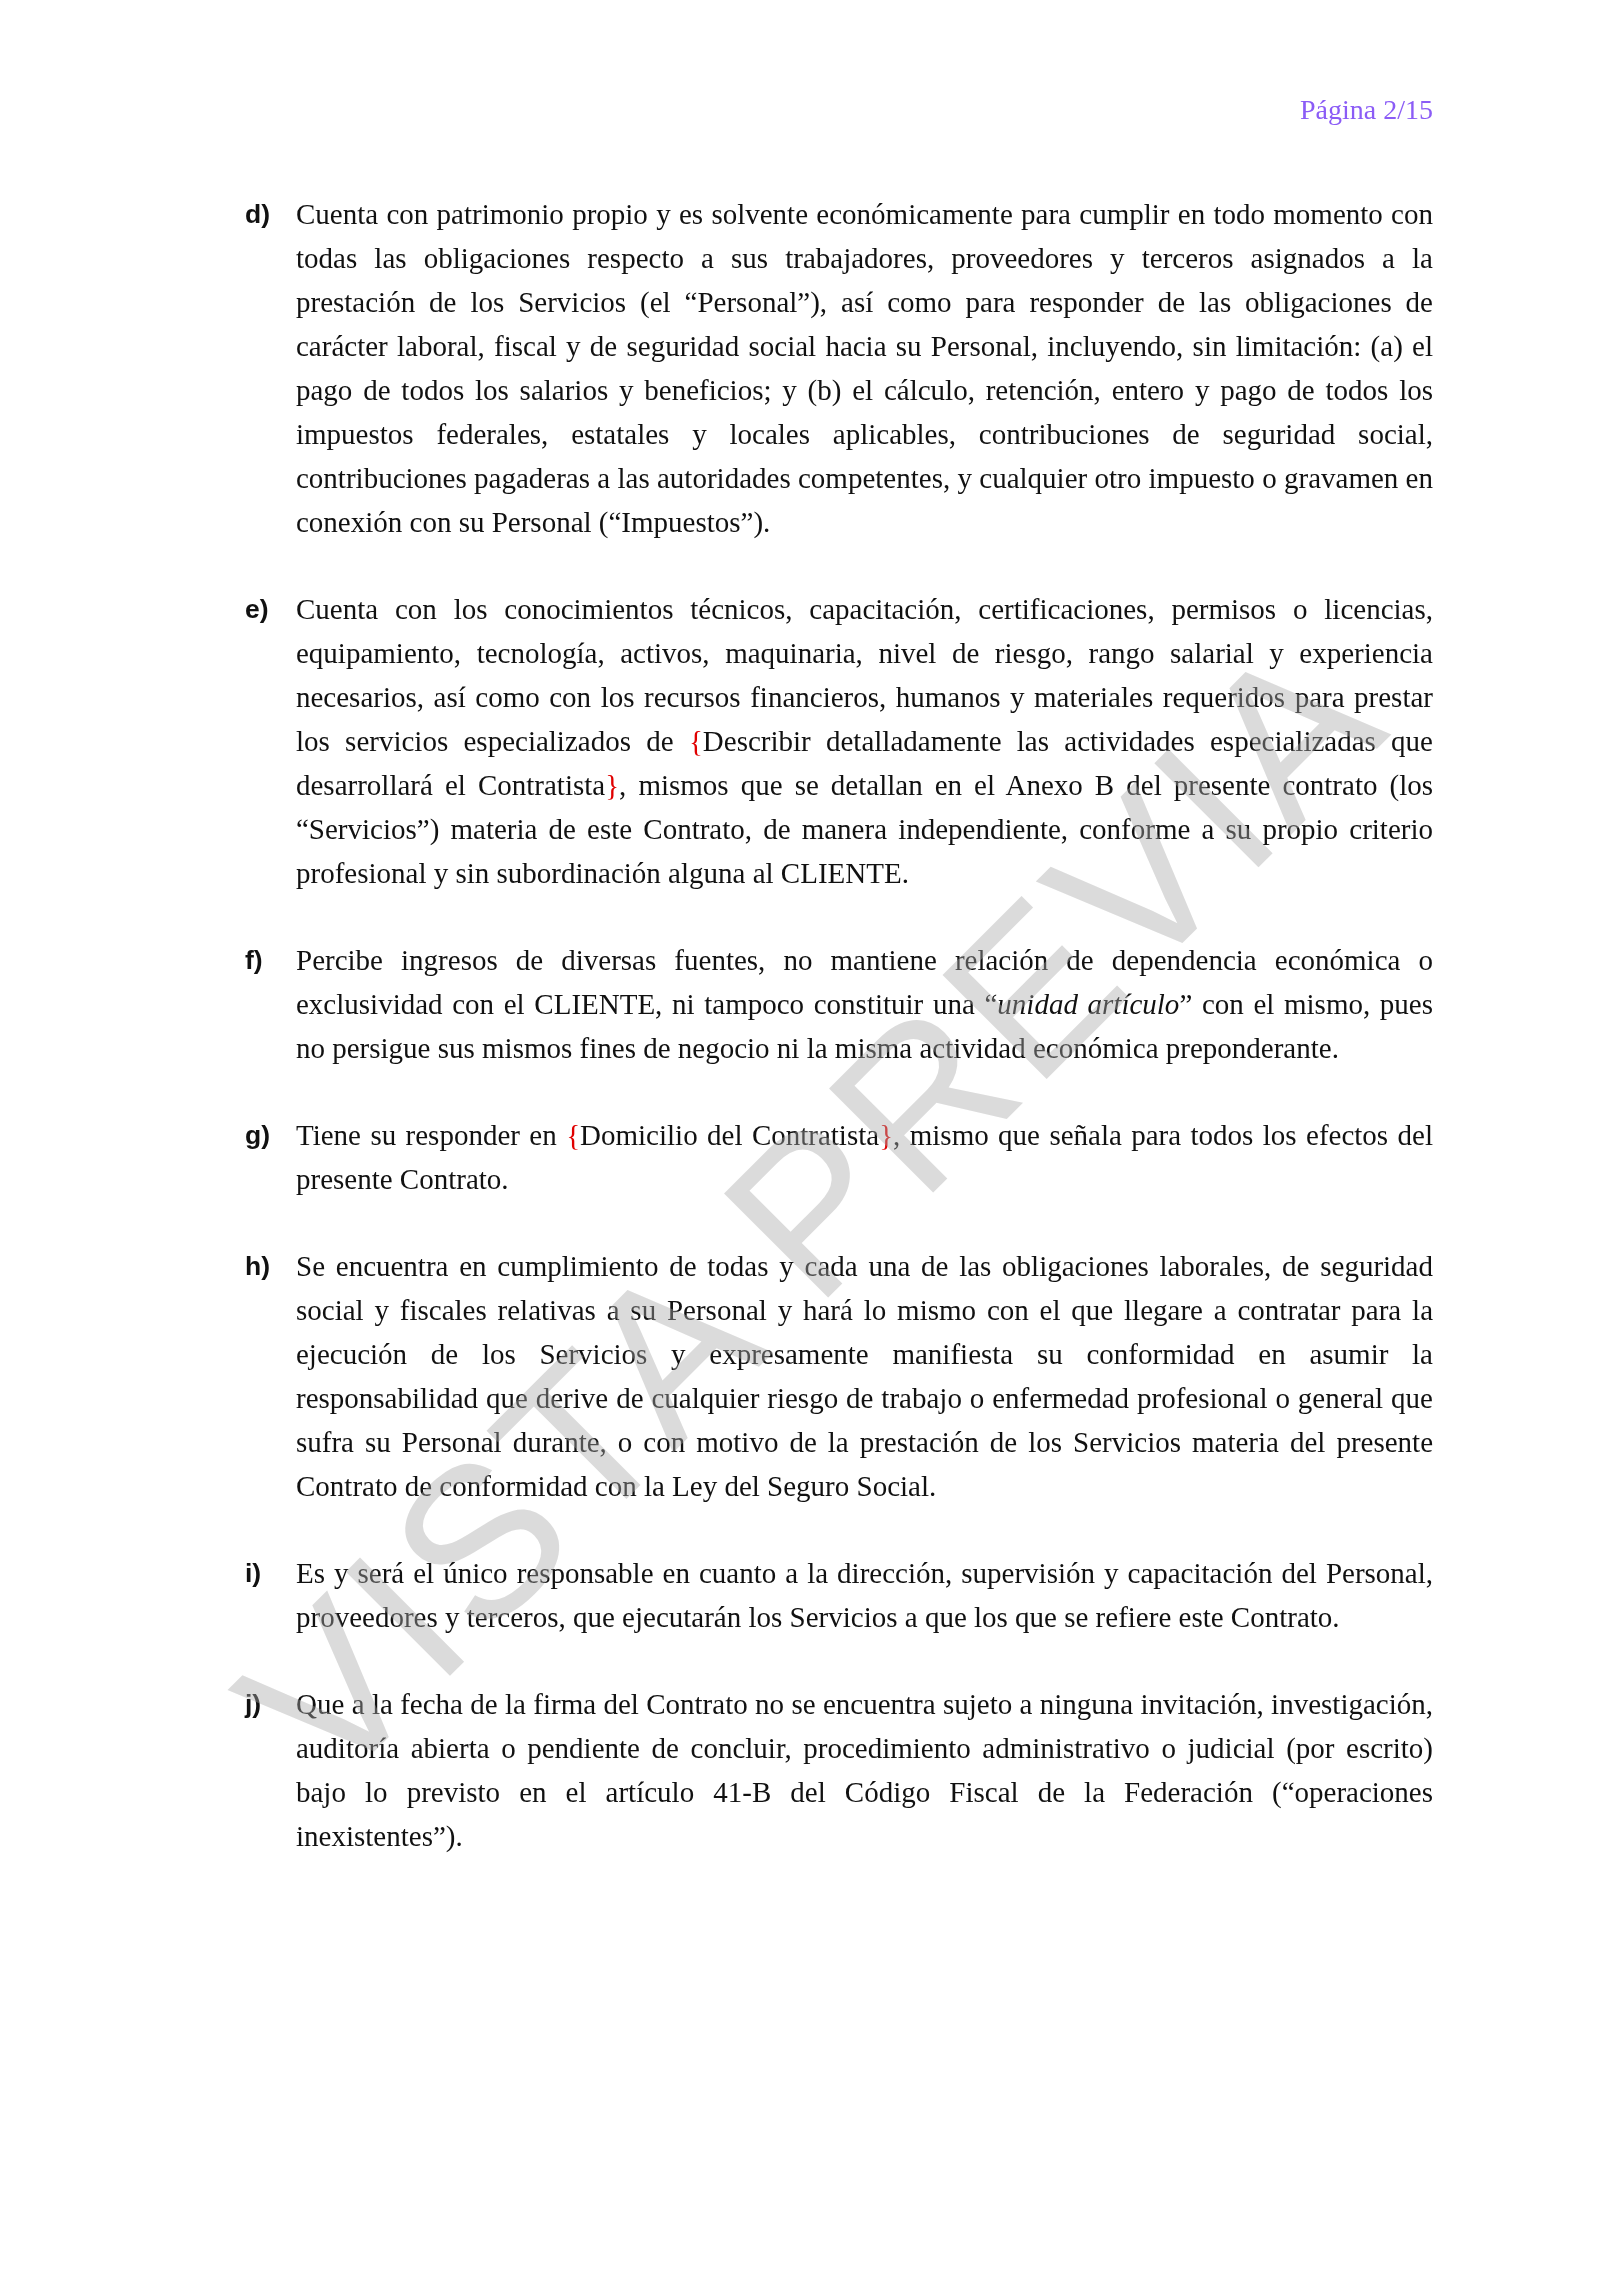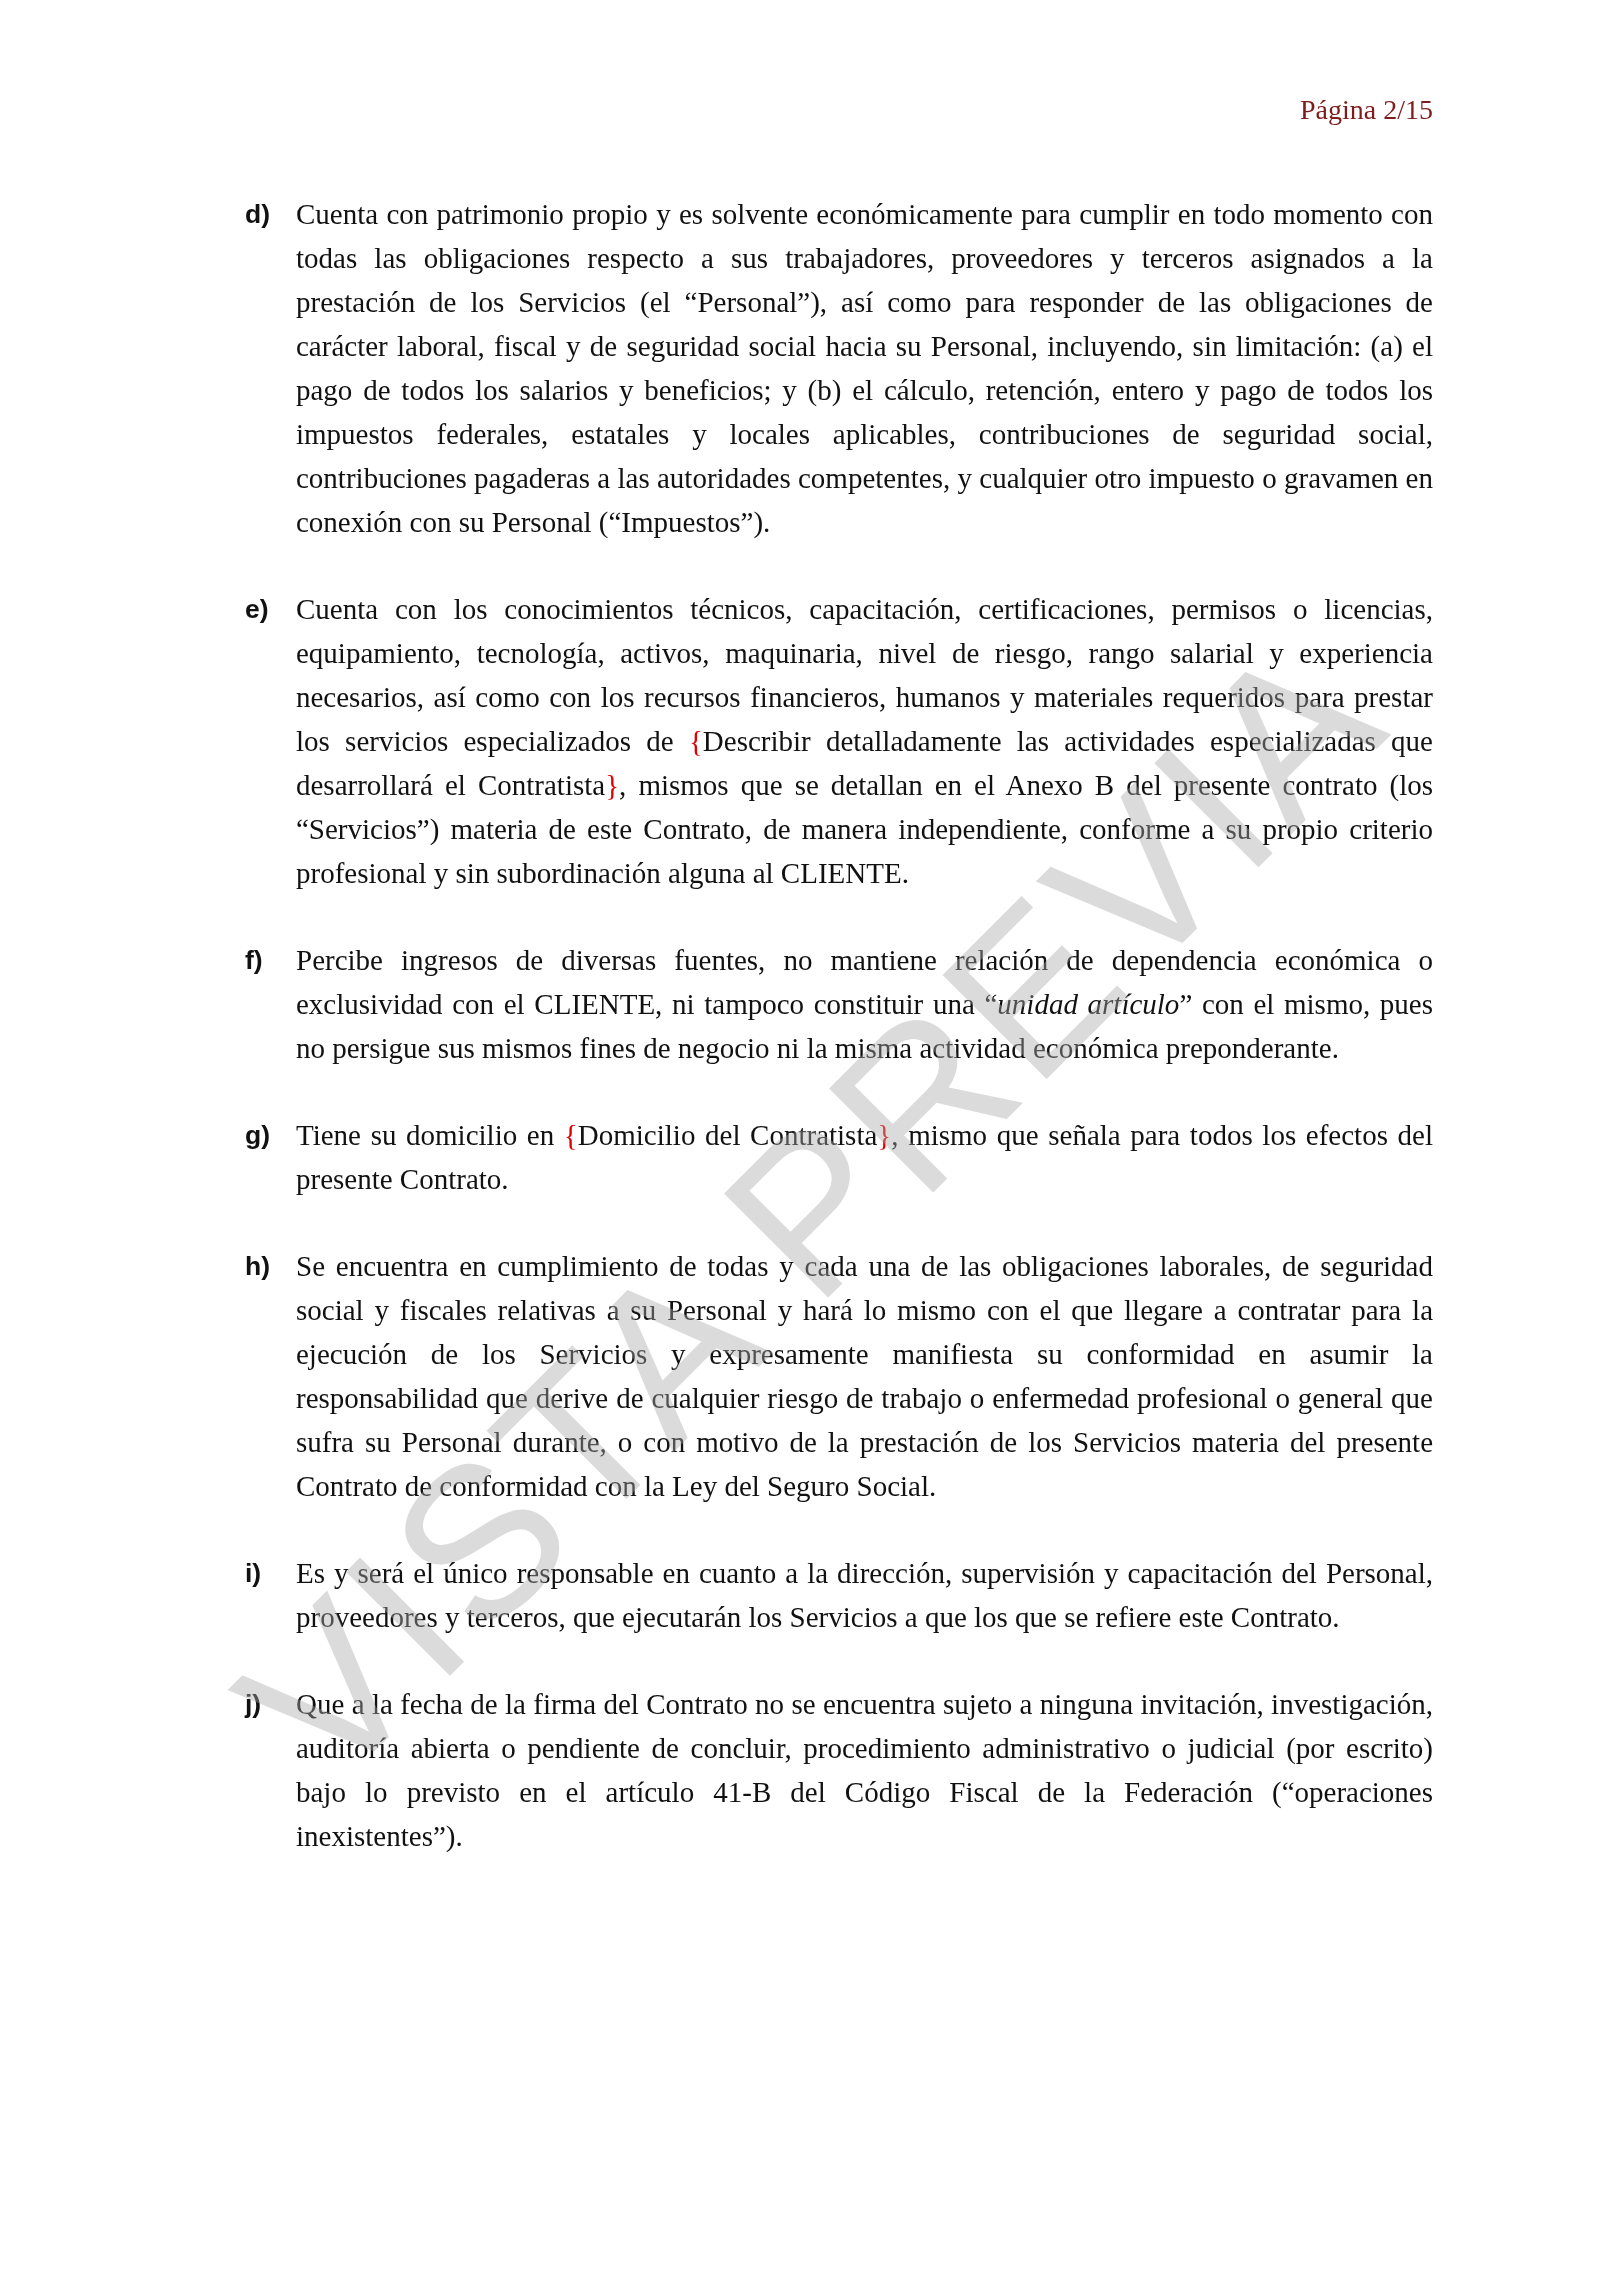--- a/index.html
+++ b/index.html
@@ -1,20 +1,20 @@
 <!DOCTYPE html>
 <html><head>
 <meta charset="utf-8">
 <style>
   html, body { margin: 0; padding: 0; background: #ffffff; }
   body { width: 1621px; height: 2293px; position: relative; overflow: hidden; }
   .page { position: absolute; left: 0; top: 0; width: 1621px; height: 2293px; background: #fff; }
   .page-number {
     position: absolute; top: 94px; right: 188px;
-    font-family: "Liberation Serif", serif; font-size: 28px; color: #7f1d1d;
+    font-family: "Liberation Serif", serif; font-size: 28px; color: #8b5cf6;
   }
   .content { position: absolute; left: 245px; top: 192px; width: 1188px; }
   .clause { display: flex; align-items: flex-start; margin-bottom: 43px; }
   .label {
     width: 51px; flex: 0 0 51px;
     font-family: "Liberation Sans", sans-serif; font-weight: bold; font-size: 26.5px;
     line-height: 44px; color: #111;
   }
   .text {
     flex: 1; font-family: Liberation Serif, serif; font-size: 29px;
@@ -43,21 +43,21 @@
       <div class="clause">
         <div class="label">e)</div>
         <div class="text"><span>Cuenta con los conocimientos técnicos, capacitación, certificaciones, permisos o licencias, equipamiento, tecnología, activos, maquinaria, nivel de riesgo, rango salarial y experiencia necesarios, así como con los recursos financieros, humanos y materiales requeridos para prestar los servicios especializados de  </span><span class="ph">{</span><span>Describir detalladamente las actividades especializadas que desarrollará el Contratista</span><span class="ph">}</span><span>, mismos que se detallan en el Anexo B del presente contrato (los “Servicios”) materia de este Contrato, de manera independiente, conforme a su propio criterio profesional y sin subordinación alguna al CLIENTE.</span></div>
       </div>
       <div class="clause">
         <div class="label">f)</div>
         <div class="text"><span>Percibe ingresos de diversas fuentes, no mantiene relación de dependencia económica o exclusividad con el CLIENTE, ni tampoco constituir una “</span><span class="it">unidad artículo</span><span>” con el mismo, pues no persigue sus mismos fines de negocio ni la misma actividad económica preponderante.</span></div>
       </div>
       <div class="clause">
         <div class="label">g)</div>
-        <div class="text"><span>Tiene su domicilio en </span><span class="ph">{</span><span>Domicilio del Contratista</span><span class="ph">}</span><span>, mismo que señala para todos los efectos del presente Contrato.</span></div>
+        <div class="text"><span>Tiene su responder en </span><span class="ph">{</span><span>Domicilio del Contratista</span><span class="ph">}</span><span>, mismo que señala para todos los efectos del presente Contrato.</span></div>
       </div>
       <div class="clause">
         <div class="label">h)</div>
         <div class="text"><span>Se encuentra en cumplimiento de todas y cada una de las obligaciones laborales, de seguridad social y fiscales relativas a su Personal y hará lo mismo con el que llegare a contratar para la ejecución de los Servicios y expresamente manifiesta su conformidad en asumir la responsabilidad que derive de cualquier riesgo de trabajo o enfermedad profesional o general que sufra su Personal durante, o con motivo de la prestación de los Servicios materia del presente Contrato de conformidad con la Ley del Seguro Social.</span></div>
       </div>
       <div class="clause">
         <div class="label">i)</div>
         <div class="text"><span>Es y será el único responsable en cuanto a la dirección, supervisión y capacitación del Personal, proveedores y terceros, que ejecutarán los Servicios a que los que se refiere este Contrato.</span></div>
       </div>
       <div class="clause">

